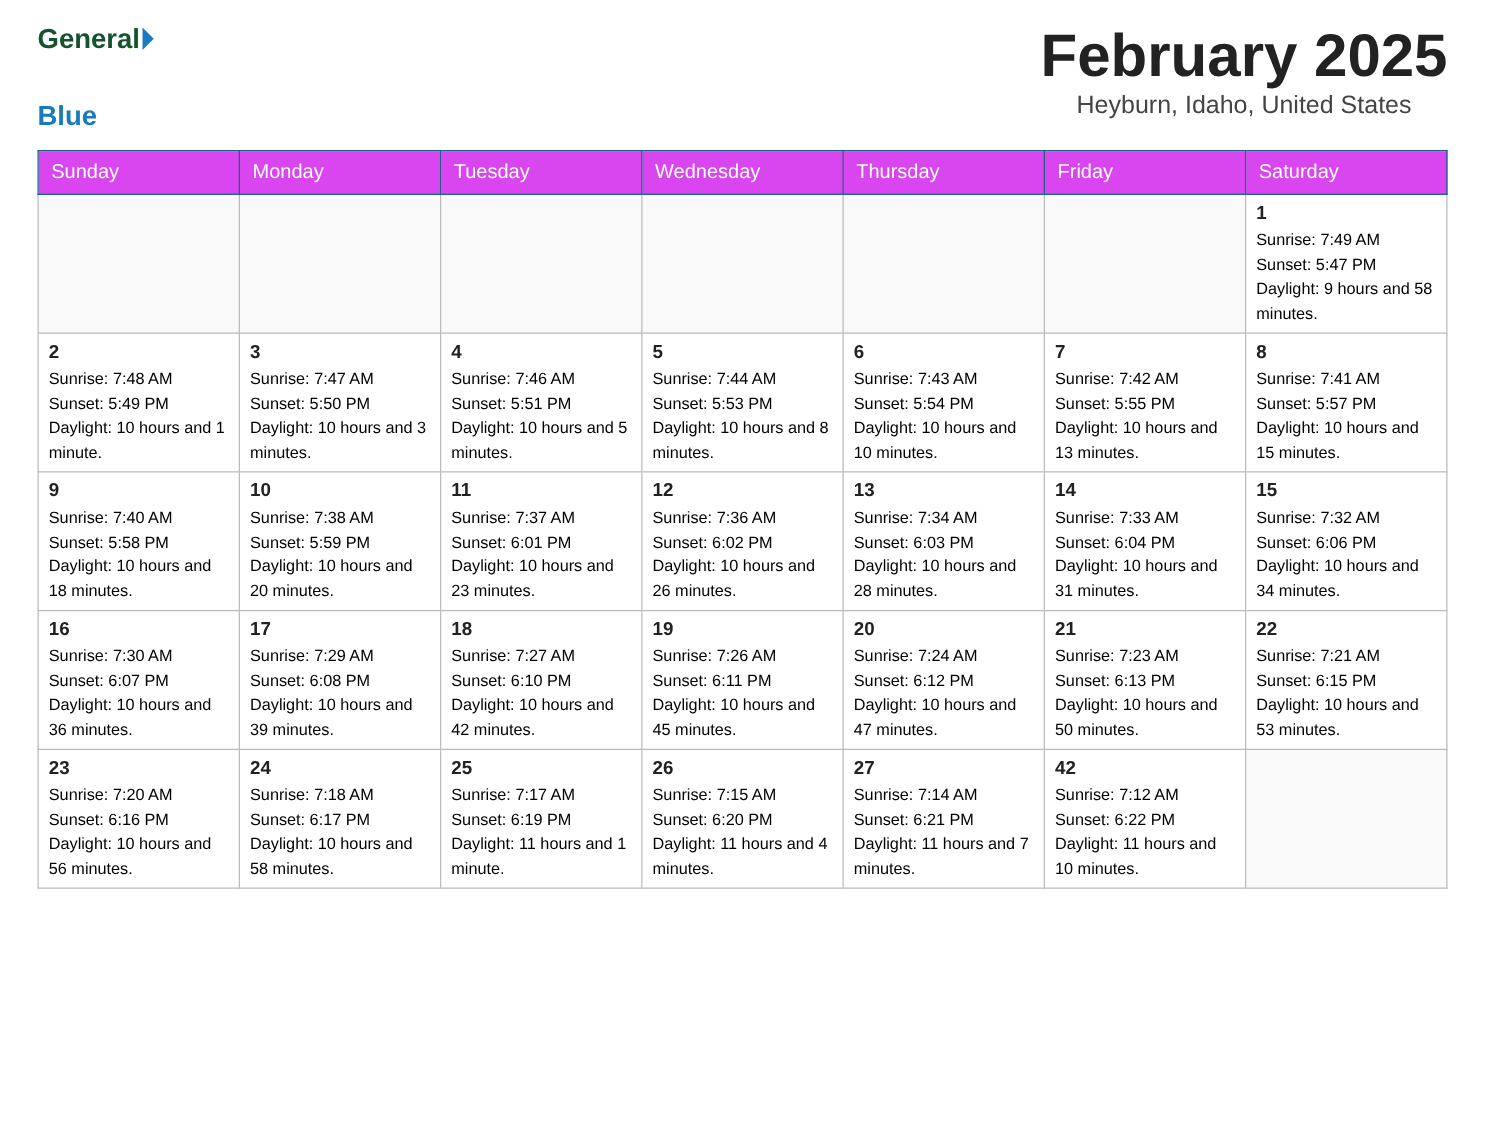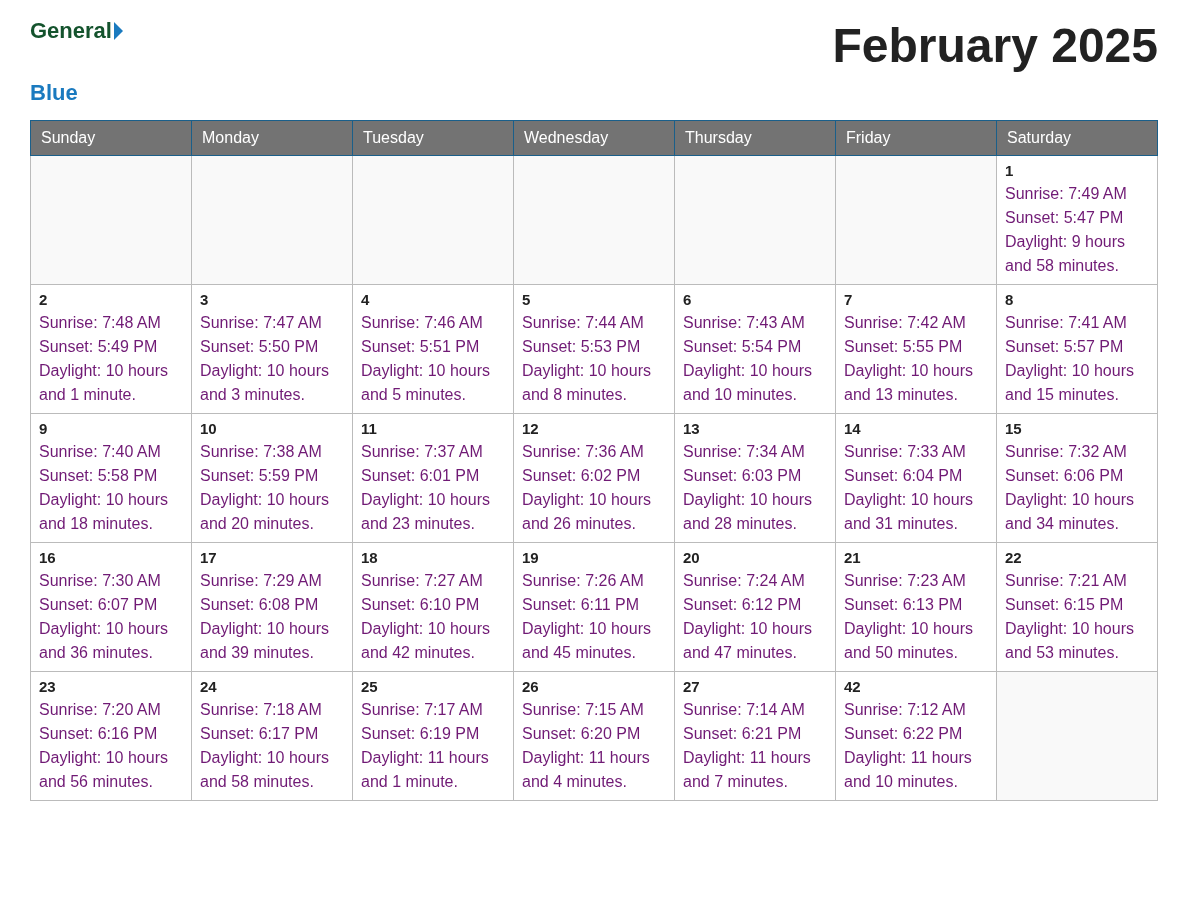--- a/index.html
+++ b/index.html
@@ -62,21 +62,21 @@
       font-size: 20px;
       font-weight: normal;
       color: #444;
     }
     .calendar {
       width: 100%;
       border-collapse: collapse;
       border: 1px solid #aaa;
     }
     .calendar th {
-      background-color: #737373;
+      background-color: #d946ef;
       color: #fff;
       text-align: left;
       padding: 8px 10px;
       font-size: 16px;
       font-weight: normal;
       border: 1px solid #1a5f8a;
     }
     .calendar td {
       vertical-align: top;
       padding: 6px 8px;
@@ -87,22 +87,22 @@
       color: #333;
     }
     .day-num {
       font-size: 15px;
       font-weight: bold;
       color: #222;
       display: block;
       margin-bottom: 3px;
     }
     .day-info {
-      font-size: 16px;
-      color: #701a75;
+      font-size: 13px;
+      color: #000000;
       line-height: 1.5;
     }
     .empty-cell {
       background: #f9f9f9;
     }
     .week-row td {
       height: 110px;
     }
   </style>
 </head>
@@ -111,20 +111,21 @@
 <div class="header">
   <div class="logo">
     <div class="logo-text-row">
       <span class="logo-general">General</span>
       <span class="logo-arrow"></span>
     </div>
     <span class="logo-blue">Blue</span>
   </div>
   <div class="title-block">
     <h1>February 2025</h1>
+    <h2>Heyburn, Idaho, United States</h2>
   </div>
 </div>
 
 <table class="calendar">
   <thead>
     <tr>
       <th>Sunday</th>
       <th>Monday</th>
       <th>Tuesday</th>
       <th>Wednesday</th>

